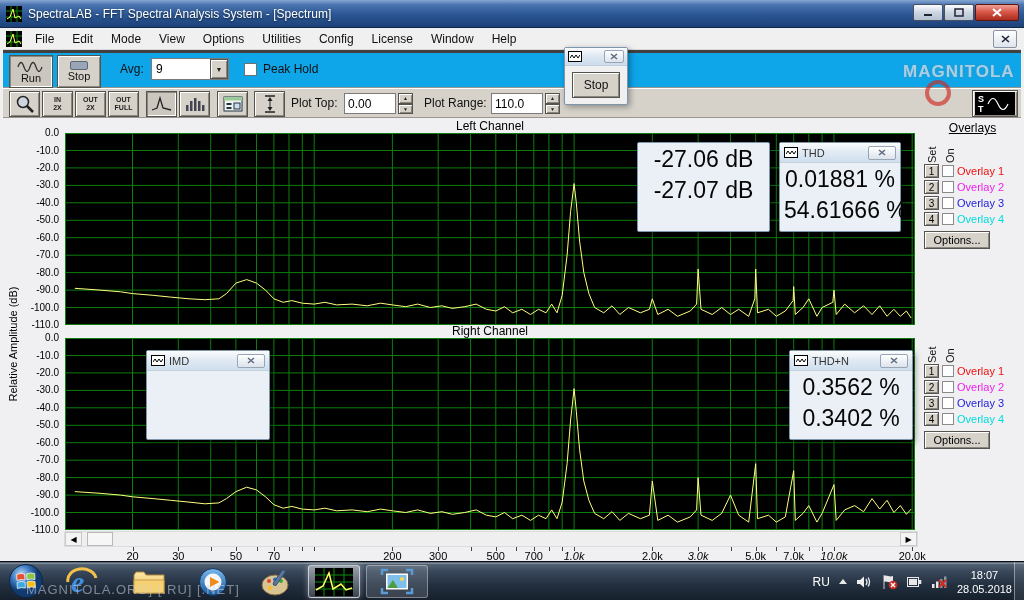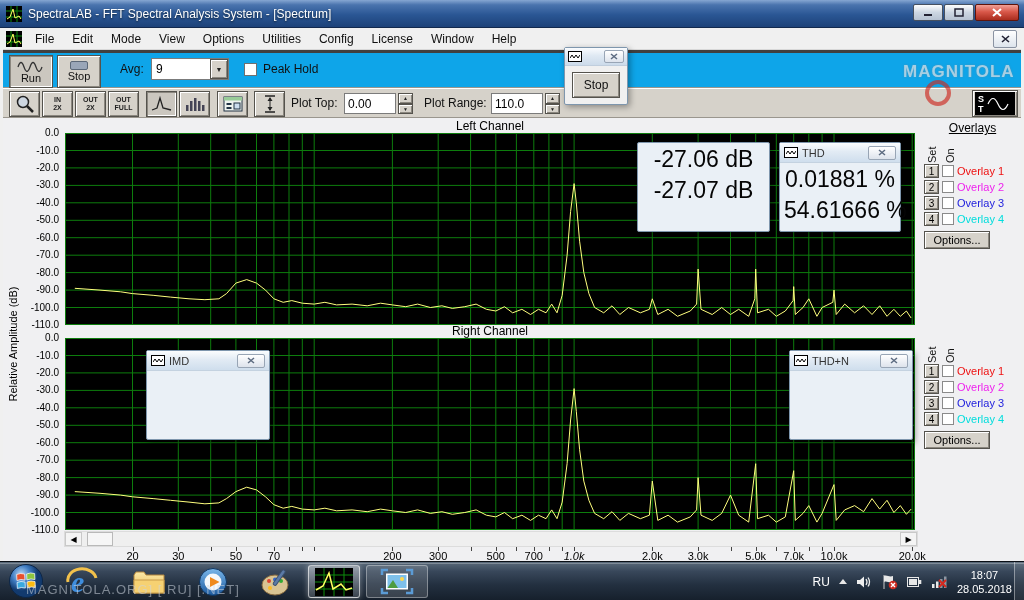--- a/index.html
+++ b/index.html
@@ -469,20 +469,24 @@
               <polyline points="0,5 2,2 4,5 6,2 8,5 10,2" stroke="#000" fill="none"></polyline>
             </svg>
           </span>
         <span>THD+N</span>
         <span class="mini-x mx">
             <svg width="8" height="7">
               <path d="M1 1 L7 6 M7 1 L1 6" stroke="#5c6b80" stroke-width="1.5"></path>
             </svg>
           </span>
         </div>
+      <div class="body">
+        <div class="mval">0.3562 %</div>
+        <div class="mval">0.3402 %</div>
+      </div>
     </div>
 
     <div class="ovpanel" style="top:3px">
       <div class="ov-title">Overlays</div>
       <div class="ov-vrow">
         <span class="vtext">Set</span>
         <span class="vtext">On</span>
       </div>
       <div id="overlay-rows-1">
           <div class="ov-row">
@@ -576,24 +580,24 @@
         <span class="xtick" style="left: 153.3px;">30</span>
         <span class="xtick" style="left: 210.9px;">50</span>
         <span class="xtick" style="left: 248.9px;">70</span>
         <span class="xtick" style="left: 289.2px; margin-top: 37px;">100</span>
         <span class="xtick" style="left: 367.4px;">200</span>
         <span class="xtick" style="left: 413.2px;">300</span>
         <span class="xtick" style="left: 470.8px;">500</span>
         <span class="xtick" style="left: 508.8px;">700</span>
         <span class="xtick" style="left: 549.1px; font-style: italic;">1.0k</span>
         <span class="xtick" style="left: 627.3px;">2.0k</span>
-        <span class="xtick" style="left: 673.1px;">3.0k</span>
+        <span class="xtick" style="left: 673.1px; font-style: italic;">3.0k</span>
         <span class="xtick" style="left: 730.7px; text-align: center;">5.0k</span>
         <span class="xtick" style="left: 768.7px;">7.0k</span>
-        <span class="xtick" style="left: 809px;">10.0k</span>
+        <span class="xtick" style="left: 809px; font-style: italic;">10.0k</span>
         <span class="xtick" style="left: 887.2px;">20.0k</span>
       </div>
   </div>
 
   <div class="taskbar">
     <div class="tb-ico" style="left:8px;top:1px">
       <svg width="36" height="36">
         <defs>
             <radialGradient id="orb" cx="35%" cy="30%">
               <stop offset="0%" stop-color="#bcdcf8"></stop>

